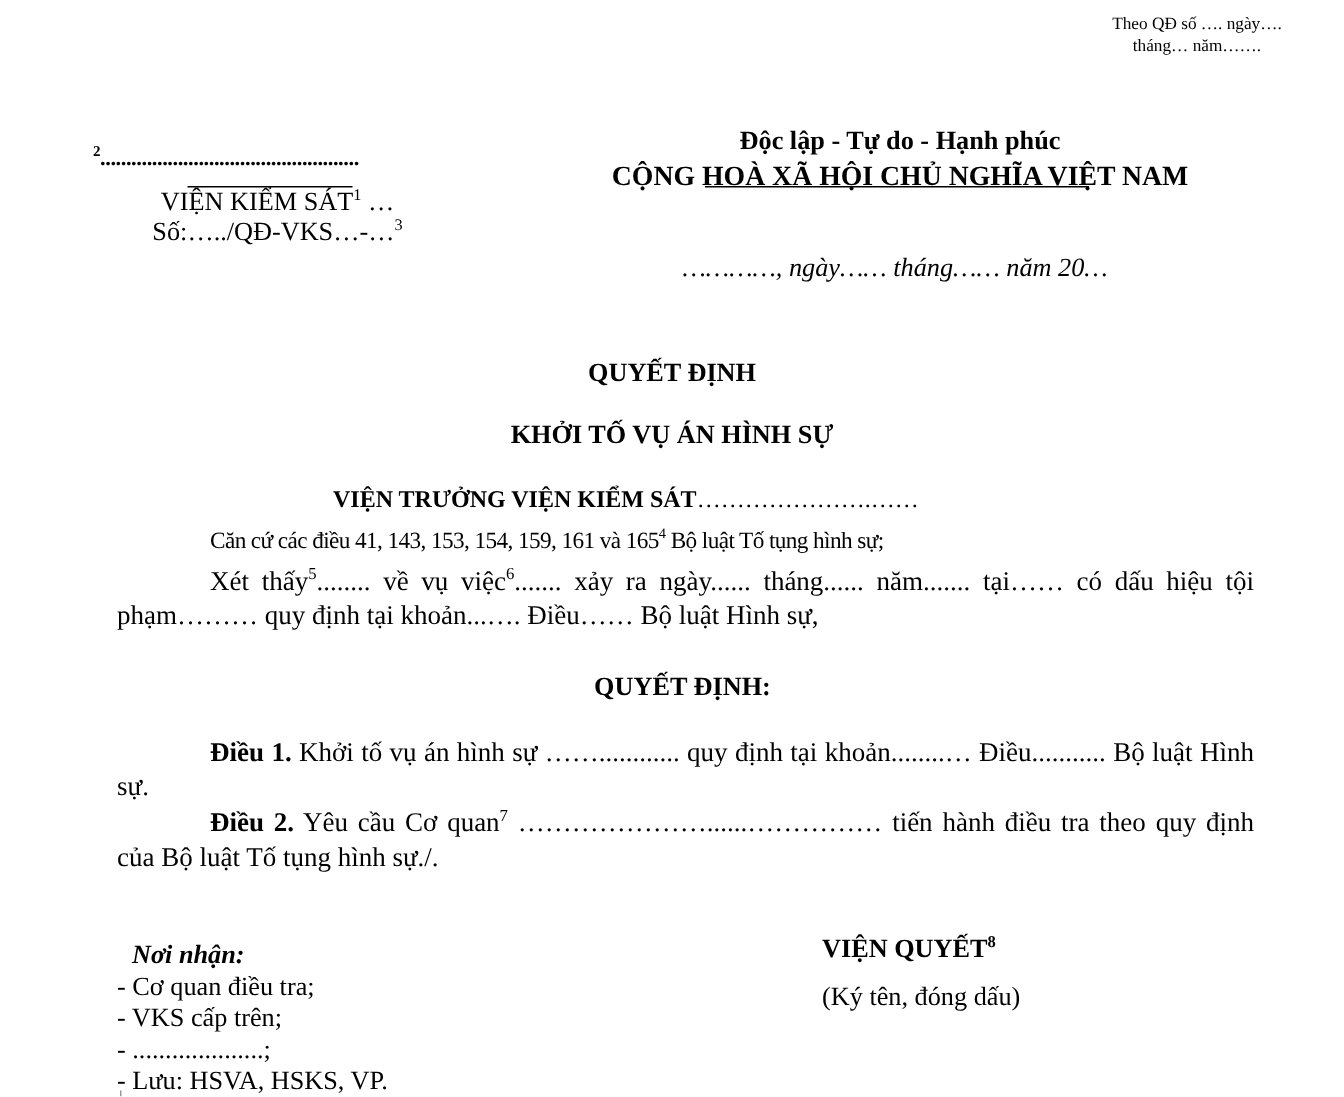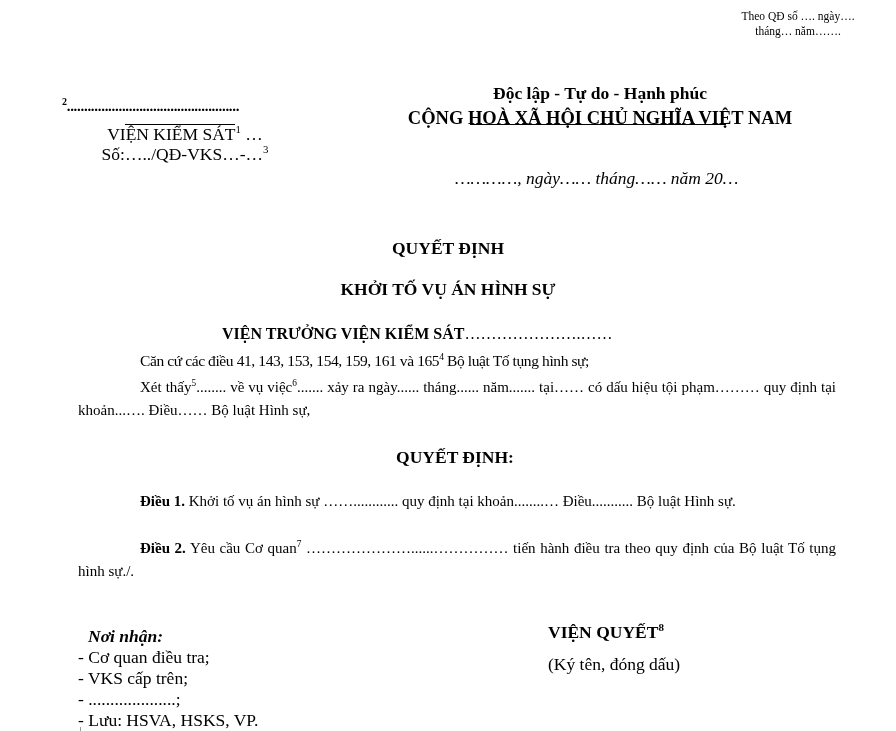--- a/index.html
+++ b/index.html
@@ -69,21 +69,21 @@
       left: 0; width: 896px; top: 260px; text-align: center;
       font-size: 17.5px; font-weight: bold; margin-top: 19px;
     }
     .title3 {
       left: 222px; top: 308px; font-size: 16px; font-weight: bold; margin-top: 17px;
     }
     .title3 .dots { font-weight: normal; }
 
     
     .body-text {
-      left: 78px; width: 758px; font-size: 15px; line-height: 23px;
+      left: 78px; width: 758px; font-size: 18px; line-height: 23px;
       white-space: normal; text-align: justify;
     }
     .p-cancu {
       left: 140px; top: 352px; font-size: 15.5px; letter-spacing: -0.4px;
     }
     .p-xetthay {
       top: 376px; text-indent: 62px; text-align-last: left;
     }
     .decide {
       left: 0; width: 910px; top: 447px; text-align: center;

